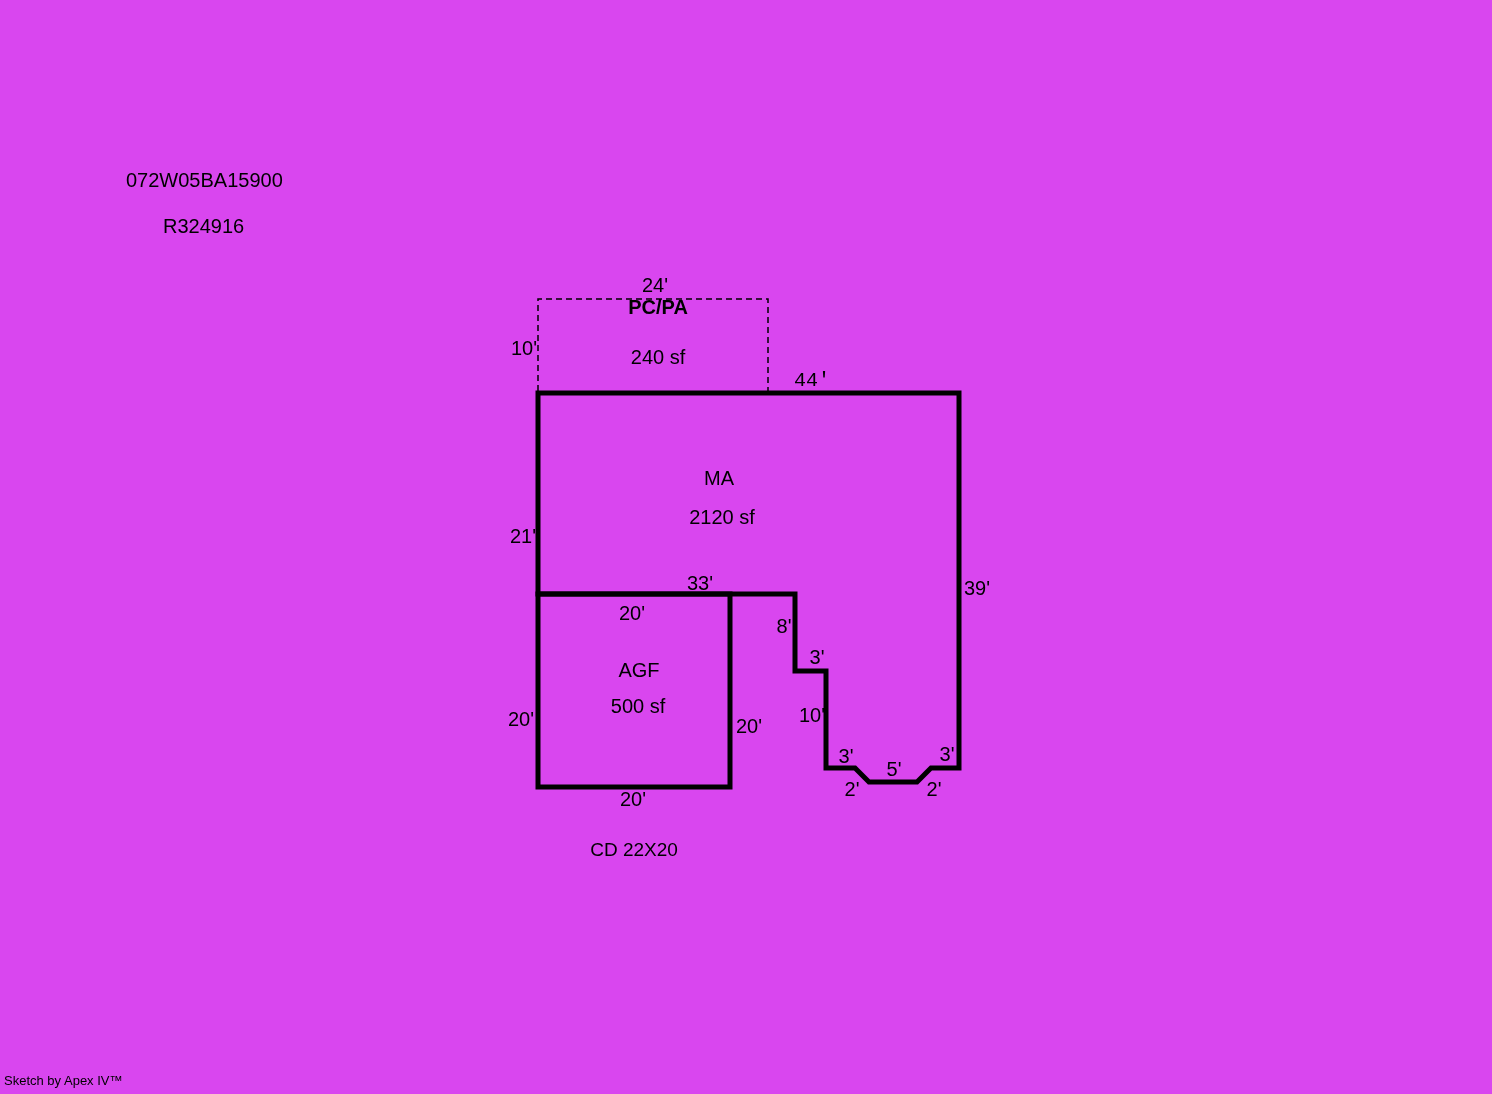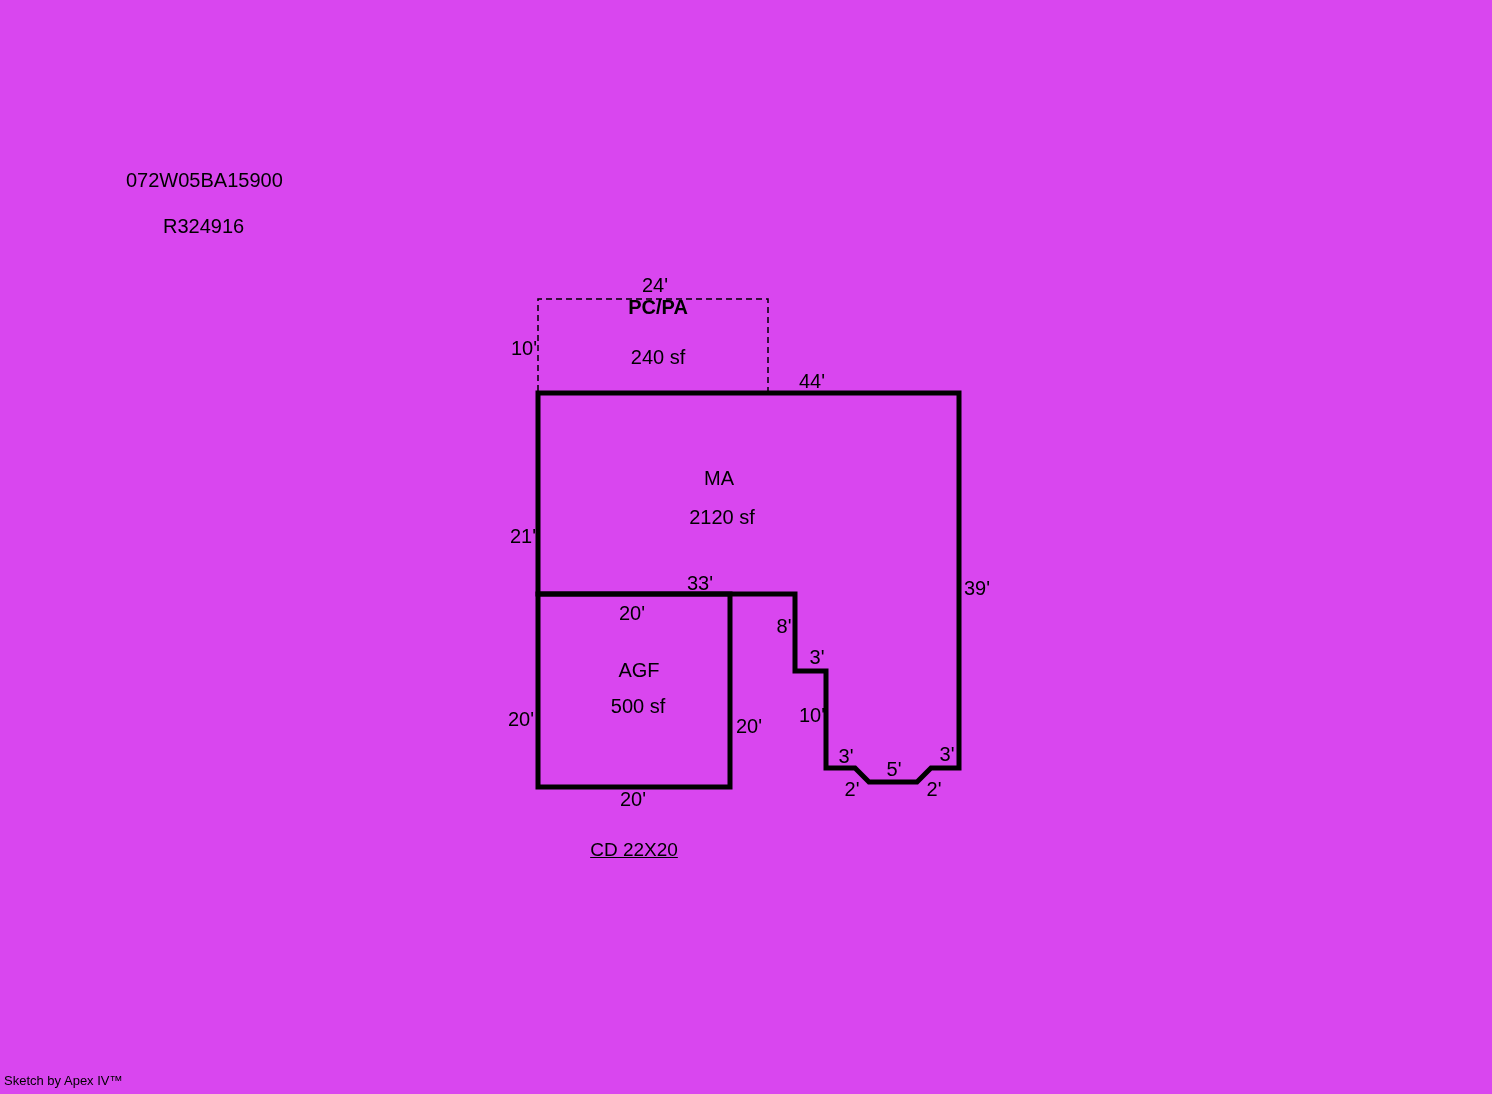--- a/index.html
+++ b/index.html
@@ -68,21 +68,21 @@
     <path d="M538 594 L538 393 L959 393 L959 768 L931 768 L917 782 L869 782 L855 768 L826 768 L826 671 L795 671 L795 594 Z" fill="none" stroke="#000000" stroke-width="5" stroke-linejoin="miter"></path>
 
     <path d="M538 594 L730 594 L730 787 L538 787 Z" fill="none" stroke="#000000" stroke-width="5" stroke-linejoin="miter"></path>
   </svg>
 
   <div class="lbl" style="left:655px; top:285px;">24'</div>
   <div class="lbl" style="left:524px; top:348px;">10'</div>
   <div class="lbl" style="left:658px; top:307px;font-weight:bold;">PC/PA</div>
   <div class="lbl" style="left:658px; top:357px;">240 sf</div>
 
-  <div class="lbl" style="left:812px; top:381px;">44'</div>
+  <div class="lbl" style="left:812px; top:381px;font-family:Liberation Mono, monospace;">44'</div>
   <div class="lbl" style="left:523px; top:491px;margin-top:45px;">21'</div>
   <div class="lbl" style="left:977px; top:588px;">39'</div>
   <div class="lbl" style="left:700px; top:583px;">33'</div>
   <div class="lbl" style="left:719px; top:478px;">MA</div>
   <div class="lbl" style="left:722px; top:517px;">2120 sf</div>
 
   <div class="lbl" style="left:632px; top:613px;">20'</div>
   <div class="lbl" style="left:521px; top:719px;">20'</div>
   <div class="lbl" style="left:749px; top:726px;">20'</div>
   <div class="lbl" style="left:633px; top:799px;">20'</div>
@@ -91,16 +91,16 @@
 
   <div class="lbl" style="left:784px; top:626px;">8'</div>
   <div class="lbl" style="left:817px; top:657px;">3'</div>
   <div class="lbl" style="left:812px; top:715px;">10'</div>
   <div class="lbl" style="left:846px; top:756px;">3'</div>
   <div class="lbl" style="left:894px; top:769px;">5'</div>
   <div class="lbl" style="left:947px; top:754px;">3'</div>
   <div class="lbl" style="left:852px; top:789px;">2'</div>
   <div class="lbl" style="left:934px; top:789px;">2'</div>
 
-  <div class="note" style="left:634px; top:850px;text-decoration:underline;">CD 22X20</div>
+  <div class="note" style="left:634px; top:850px;">CD 22X20</div>
   <div class="credit">Sketch by Apex IV™</div>
 
 </div>
 
 </body></html>

